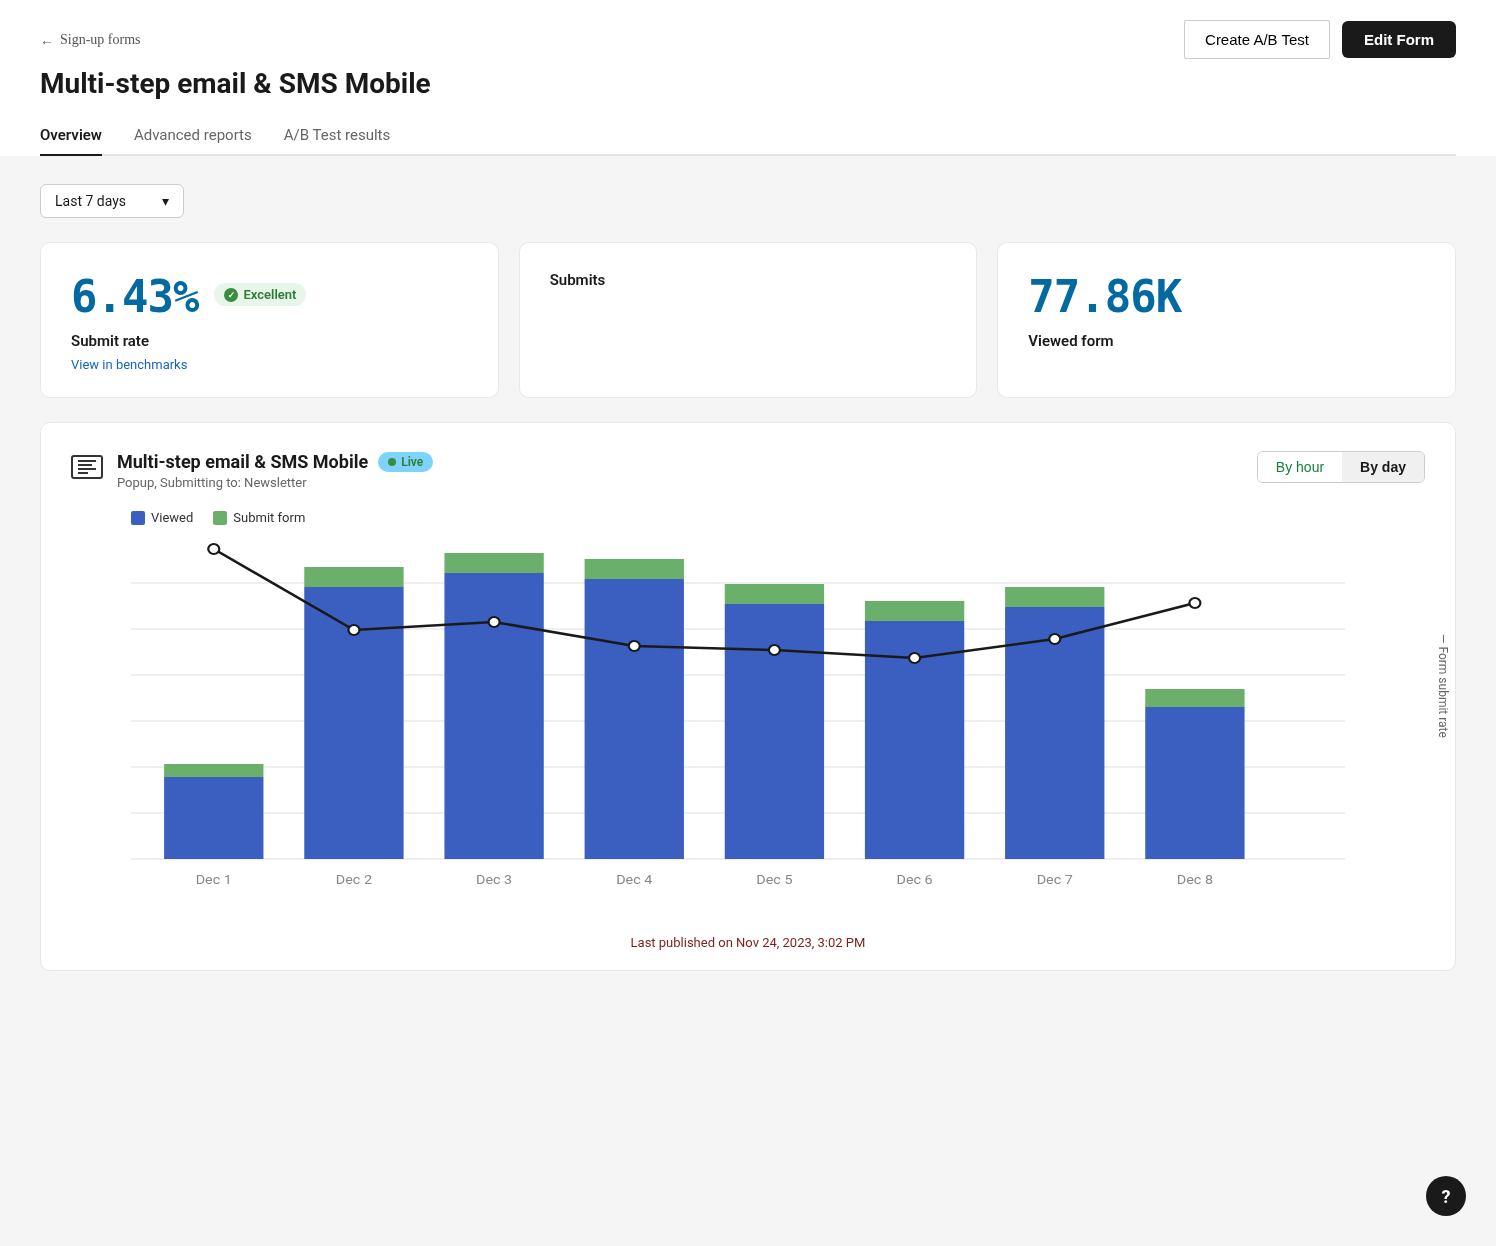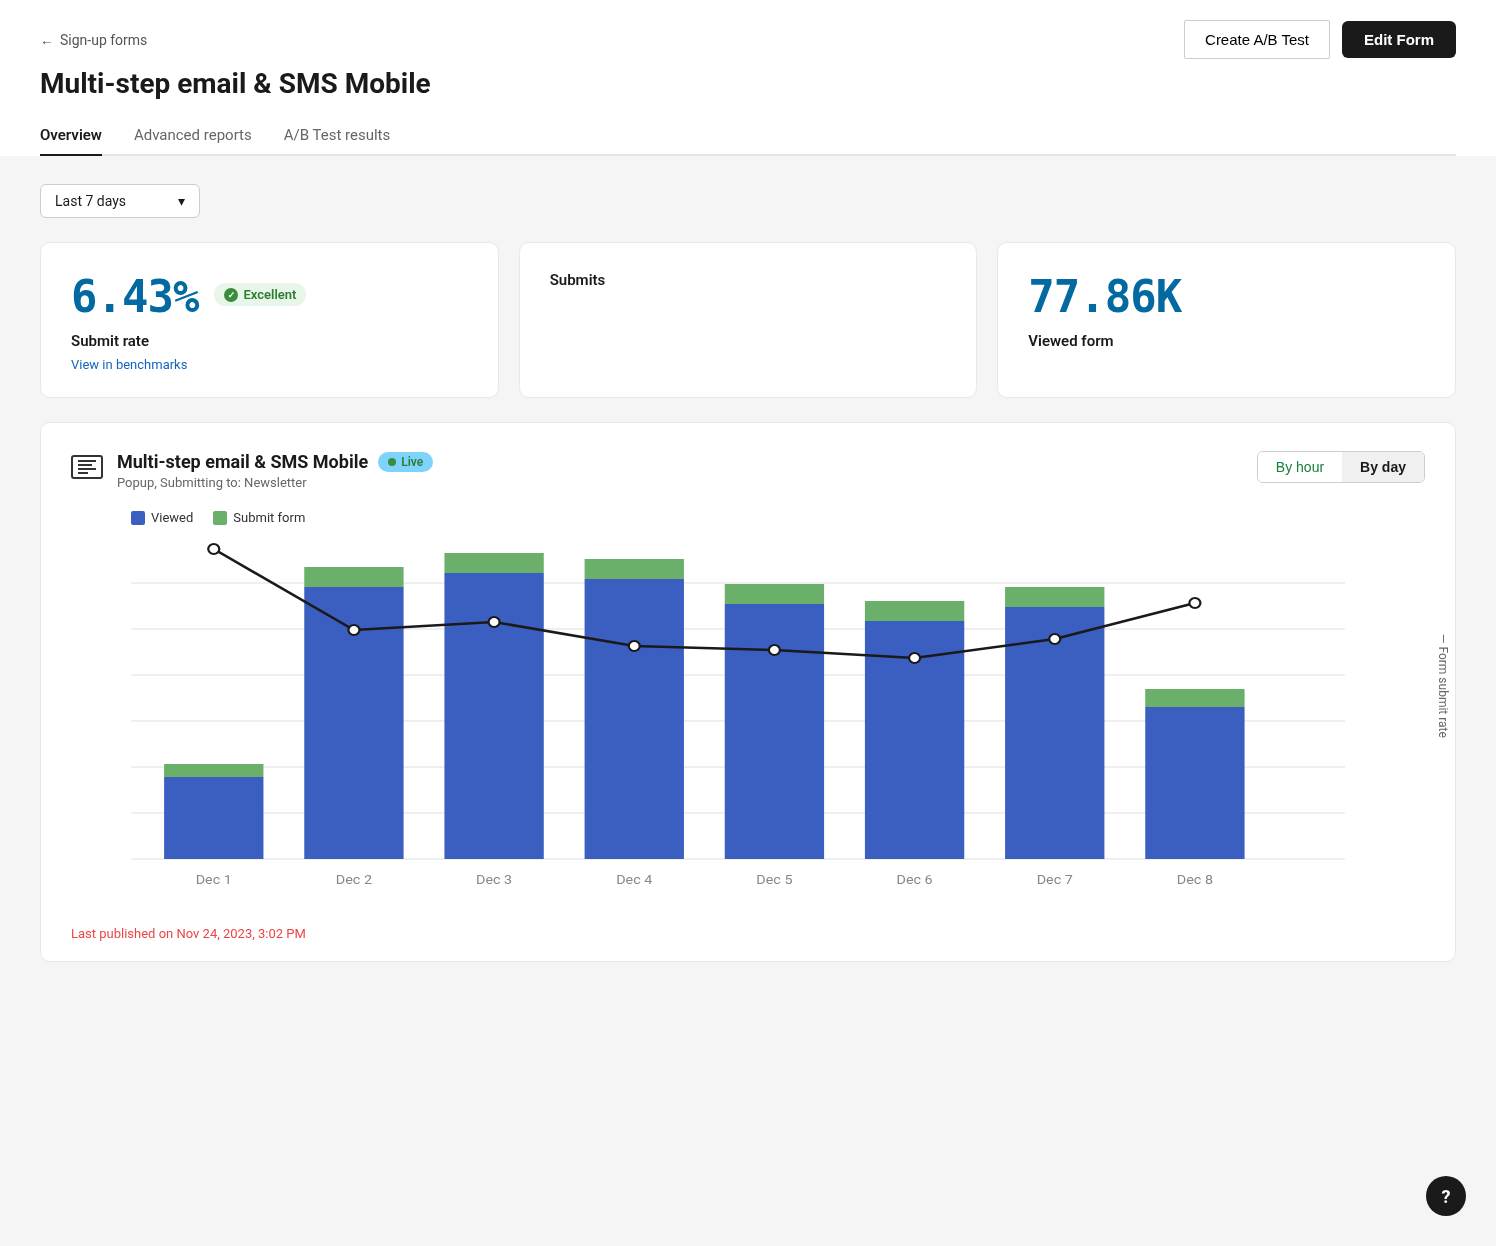--- a/index.html
+++ b/index.html
@@ -32,20 +32,21 @@
     }
     .breadcrumb-arrow {
       font-size: 14px;
       color: #555;
     }
     .breadcrumb-link {
       font-size: 14px;
       color: #555;
       text-decoration: none;
       cursor: pointer;
+      font-family: Liberation Serif, serif;
     }
     .header-right-buttons {
       display: flex;
       gap: 12px;
       align-items: center;
     }
     .btn-create-ab {
       border: 1.5px solid #ccc;
       background: #fff;
       padding: 10px 20px;
@@ -101,21 +102,21 @@
     .date-dropdown {
       display: flex;
       align-items: center;
       gap: 8px;
       background: #fff;
       border: 1.5px solid #ccc;
       border-radius: 6px;
       padding: 8px 14px;
       font-size: 14px;
       cursor: pointer;
-      width: 160px;
+      width: 144px;
       justify-content: space-between;
     }
     .stats-cards {
       display: grid;
       grid-template-columns: 1fr 1fr 1fr;
       gap: 20px;
       margin-bottom: 24px;
     }
     .stat-card {
       background: #fff;
@@ -275,24 +276,24 @@
       position: relative;
       height: 380px;
       margin-left: 60px;
       margin-right: 80px;
     }
     .chart-svg {
       width: 100%;
       height: 100%;
     }
     .chart-footer {
-      text-align: left;
+      text-align: center;
       font-size: 13px;
-      color: #ef4444;
-      margin-top: 7px;
+      color: #7f1d1d;
+      margin-top: 16px;
     }
     .help-btn {
       position: fixed;
       bottom: 30px;
       right: 30px;
       width: 40px;
       height: 40px;
       background: #1a1a1a;
       color: #fff;
       border-radius: 50%;

